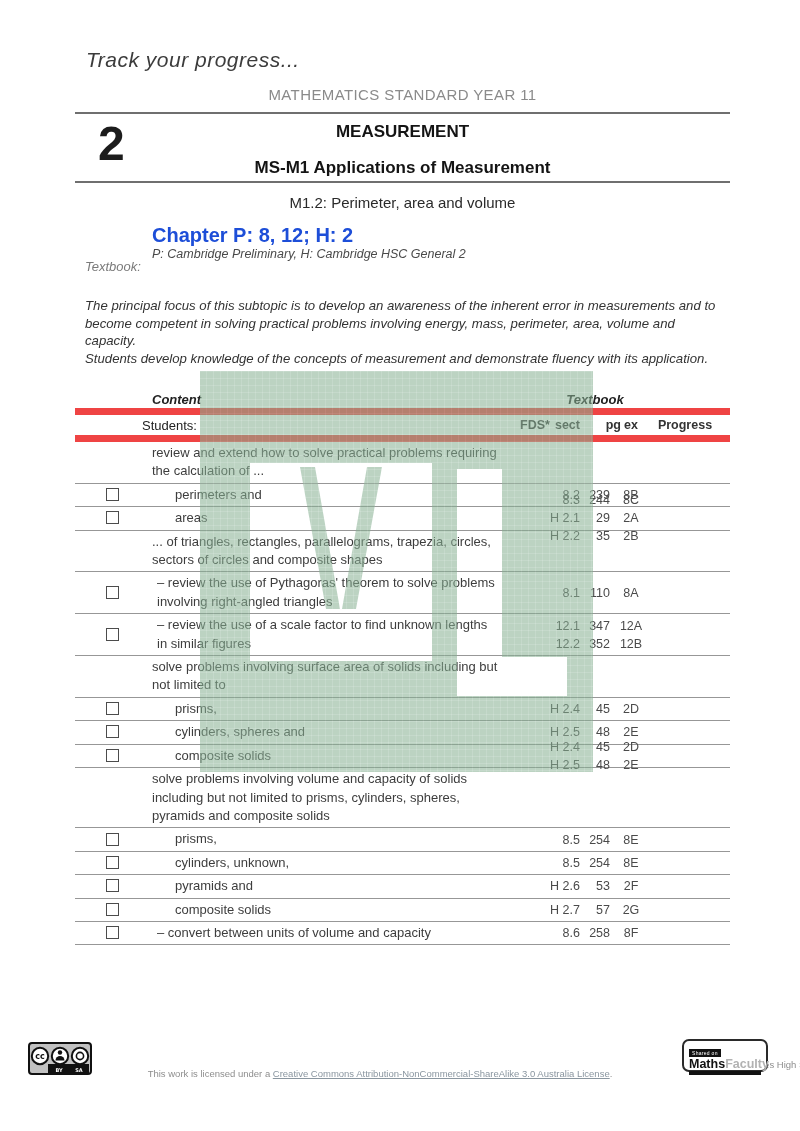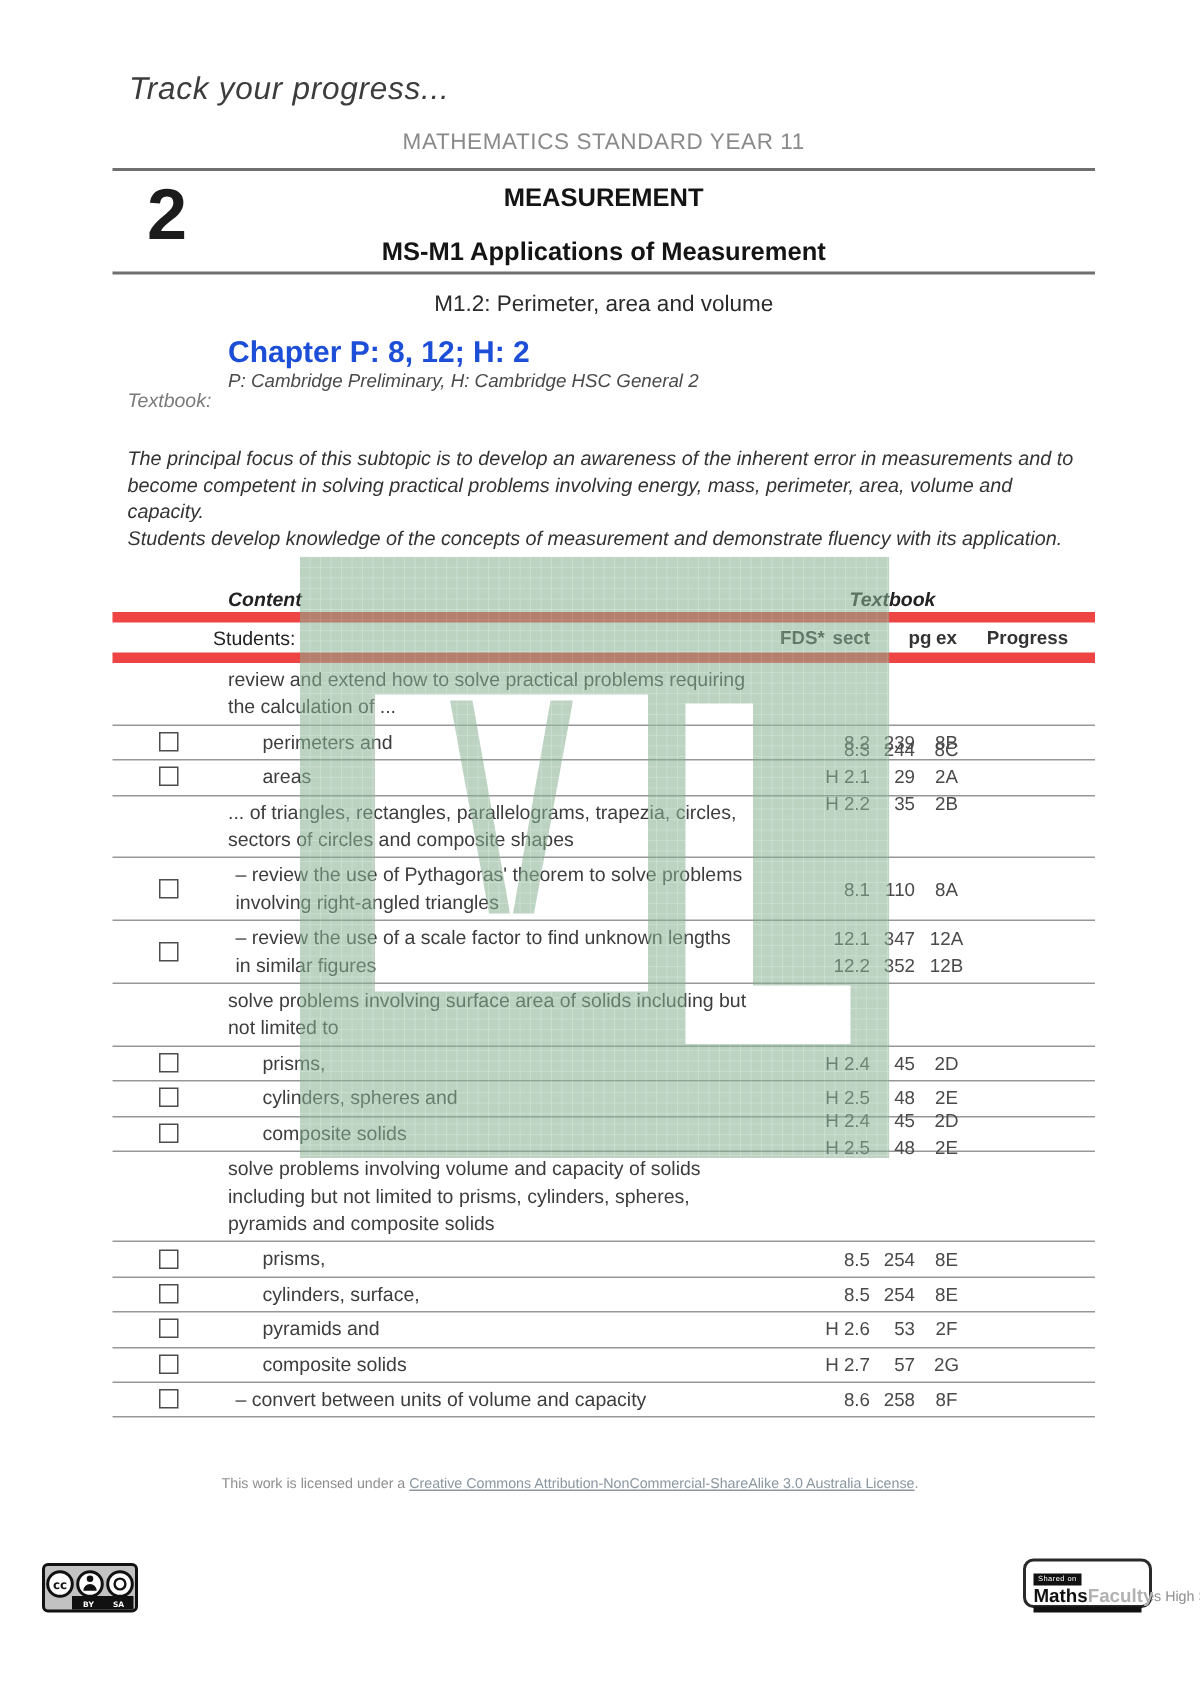--- a/index.html
+++ b/index.html
@@ -52,21 +52,21 @@
   .refline{display:flex; line-height:18px;}
   .rsect{width:38px; text-align:right; white-space:pre;}
   .rpg{width:30px; text-align:right;}
   .rex{width:30px; margin-left:6px; text-align:center;}
 
   
   .watermark{left:200px; top:371px; opacity:.55; pointer-events:none;}
 
   
   .cc-badge{left:28px; top:1042px;}
-  .license{top:984px; left:0; width:760px; text-align:center; font-size:9.5px; color:#8e8e8e;}
+  .license{top:1068px; left:0; width:760px; text-align:center; font-size:9.5px; color:#8e8e8e;}
   .license a{color:#8a96a0; text-decoration:underline;}
   .author{top:1059px; left:0; width:800px; text-align:right; font-size:9.5px; color:#8e8e8e;padding-left:28px;}
   .mf-box{left:682px; top:1039px; width:86px; height:33px; border:2px solid #2a2a2a; border-radius:7px; background:#fff; box-sizing:border-box;}
   .mf-tag{display:inline-block; margin:2px 0 0 5px; background:#111; color:#fff; font-size:5px; padding:1px 3px; letter-spacing:.3px;}
   .mf-name{margin:-1px 0 0 5px; font-size:12.5px; line-height:12px;}
   .mf-name b{color:#111;}
   .mf-name span{color:#b2b2b2; font-weight:bold;}
   .mf-bar{margin:1px 0 0 5px; width:72px; height:4px; background:#111;}
 </style>
 </head>
@@ -256,21 +256,21 @@
             <div class="refline">
               <span class="rsect">8.5</span>
               <span class="rpg">254</span>
               <span class="rex">8E</span>
             </div>
           </div>
         </div>
         <div class="trow">
           <span class="cb"></span>
           <div class="ctext item">
-            <div>cylinders, surface,</div>
+            <div>cylinders, unknown,</div>
           </div>
           <div class="refs">
             <div class="refline">
               <span class="rsect">8.5</span>
               <span class="rpg">254</span>
               <span class="rex">8E</span>
             </div>
           </div>
         </div>
         <div class="trow">

